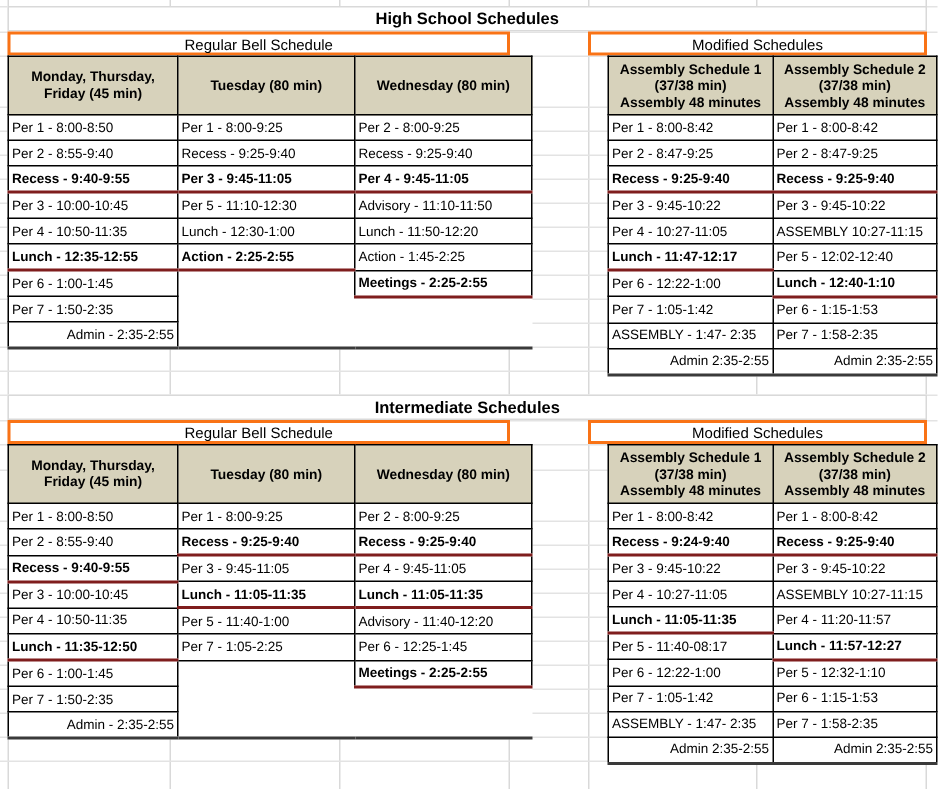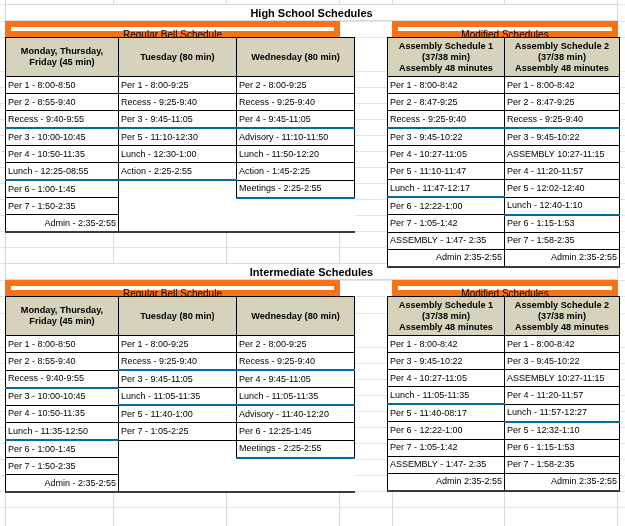--- a/index.html
+++ b/index.html
@@ -63,21 +63,21 @@
   }
 
   .group-label {
     position: absolute;
     text-align: center;
     font-size: 10px;
     background: #ffffff;
     box-sizing: border-box;
     height: 16px;
     line-height: 15px;
-    border: 6px solid #f97316;
+    border: 2px solid #f97316;
     z-index: 4;
   }
 
   
   table.sched {
     position: absolute;
     border-collapse: collapse;
     background: #ffffff;
     table-layout: fixed;
     z-index: 5;
@@ -102,31 +102,31 @@
     padding: 2px 2px;
     line-height: 11px;
     vertical-align: middle;
   }
   table.sched td.empty {
     border: none;
     background: transparent;
     height: 16px;
   }
   
-  table.sched td.thick-bottom { border-bottom: 2px solid #0369a1; }
+  table.sched td.thick-bottom { border-bottom: 2px solid #7f1d1d; font-weight: bold; }
   table.sched tr.last-filled td { border-bottom: 2px solid #3a3a3a; text-align: right; }
 
   
   .tbl-regular { left: 5px; }
   .tbl-regular th.c0, .tbl-regular td.c0 { width: 108px; }
   .tbl-regular th.c1, .tbl-regular td.c1 { width: 113px; }
   .tbl-regular th.c2, .tbl-regular td.c2 { width: 113px; }
 
   
-  .tbl-modified { left: 387px; }
+  .tbl-modified { left: 405px; }
   .tbl-modified th.m0, .tbl-modified td.m0 { width: 112px; }
   .tbl-modified th.m1, .tbl-modified td.m1 { width: 110px; }
   .hdr-taller { height: 34px; }
 </style>
 </head>
 <body>
 
 <div id="sheet">
 
   <div>
@@ -210,21 +210,21 @@
         <td class="c0">Per 3 - 10:00-10:45</td>
         <td class="c1">Per 5 - 11:10-12:30</td>
         <td class="c2">Advisory - 11:10-11:50</td>
       </tr>
       <tr>
         <td class="c0">Per 4 - 10:50-11:35</td>
         <td class="c1">Lunch - 12:30-1:00</td>
         <td class="c2">Lunch - 11:50-12:20</td>
       </tr>
       <tr>
-        <td class="c0 thick-bottom">Lunch - 12:25-08:55</td>
+        <td class="c0 thick-bottom">Lunch - 12:35-12:55</td>
         <td class="c1 thick-bottom">Action - 2:25-2:55</td>
         <td class="c2">Action - 1:45-2:25</td>
       </tr>
       <tr>
         <td class="c0">Per 6 - 1:00-1:45</td>
         <td class="c1 empty"></td>
         <td class="c2 thick-bottom">Meetings - 2:25-2:55</td>
       </tr>
       <tr>
         <td class="c0">Per 7 - 1:50-2:35</td>
@@ -267,24 +267,20 @@
       </tr>
       <tr>
         <td class="m0">Per 3 - 9:45-10:22</td>
         <td class="m1">Per 3 - 9:45-10:22</td>
       </tr>
       <tr>
         <td class="m0">Per 4 - 10:27-11:05</td>
         <td class="m1">ASSEMBLY 10:27-11:15</td>
       </tr>
       <tr>
-        <td class="m0">Per 5 - 11:10-11:47</td>
-        <td class="m1">Per 4 - 11:20-11:57</td>
-      </tr>
-      <tr>
         <td class="m0 thick-bottom">Lunch - 11:47-12:17</td>
         <td class="m1">Per 5 - 12:02-12:40</td>
       </tr>
       <tr>
         <td class="m0">Per 6 - 12:22-1:00</td>
         <td class="m1 thick-bottom">Lunch - 12:40-1:10</td>
       </tr>
       <tr>
         <td class="m0">Per 7 - 1:05-1:42</td>
         <td class="m1">Per 6 - 1:15-1:53</td>
@@ -382,20 +378,24 @@
           <div>Assembly Schedule 2</div>
           <div>(37/38 min)</div>
           <div>Assembly 48 minutes</div>
         </th>
       </tr>
       <tr>
         <td class="m0">Per 1 - 8:00-8:42</td>
         <td class="m1">Per 1 - 8:00-8:42</td>
       </tr>
       <tr>
+        <td class="m0 thick-bottom">Recess - 9:24-9:40</td>
+        <td class="m1 thick-bottom">Recess - 9:25-9:40</td>
+      </tr>
+      <tr>
         <td class="m0">Per 3 - 9:45-10:22</td>
         <td class="m1">Per 3 - 9:45-10:22</td>
       </tr>
       <tr>
         <td class="m0">Per 4 - 10:27-11:05</td>
         <td class="m1">ASSEMBLY 10:27-11:15</td>
       </tr>
       <tr>
         <td class="m0 thick-bottom">Lunch - 11:05-11:35</td>
         <td class="m1">Per 4 - 11:20-11:57</td>

